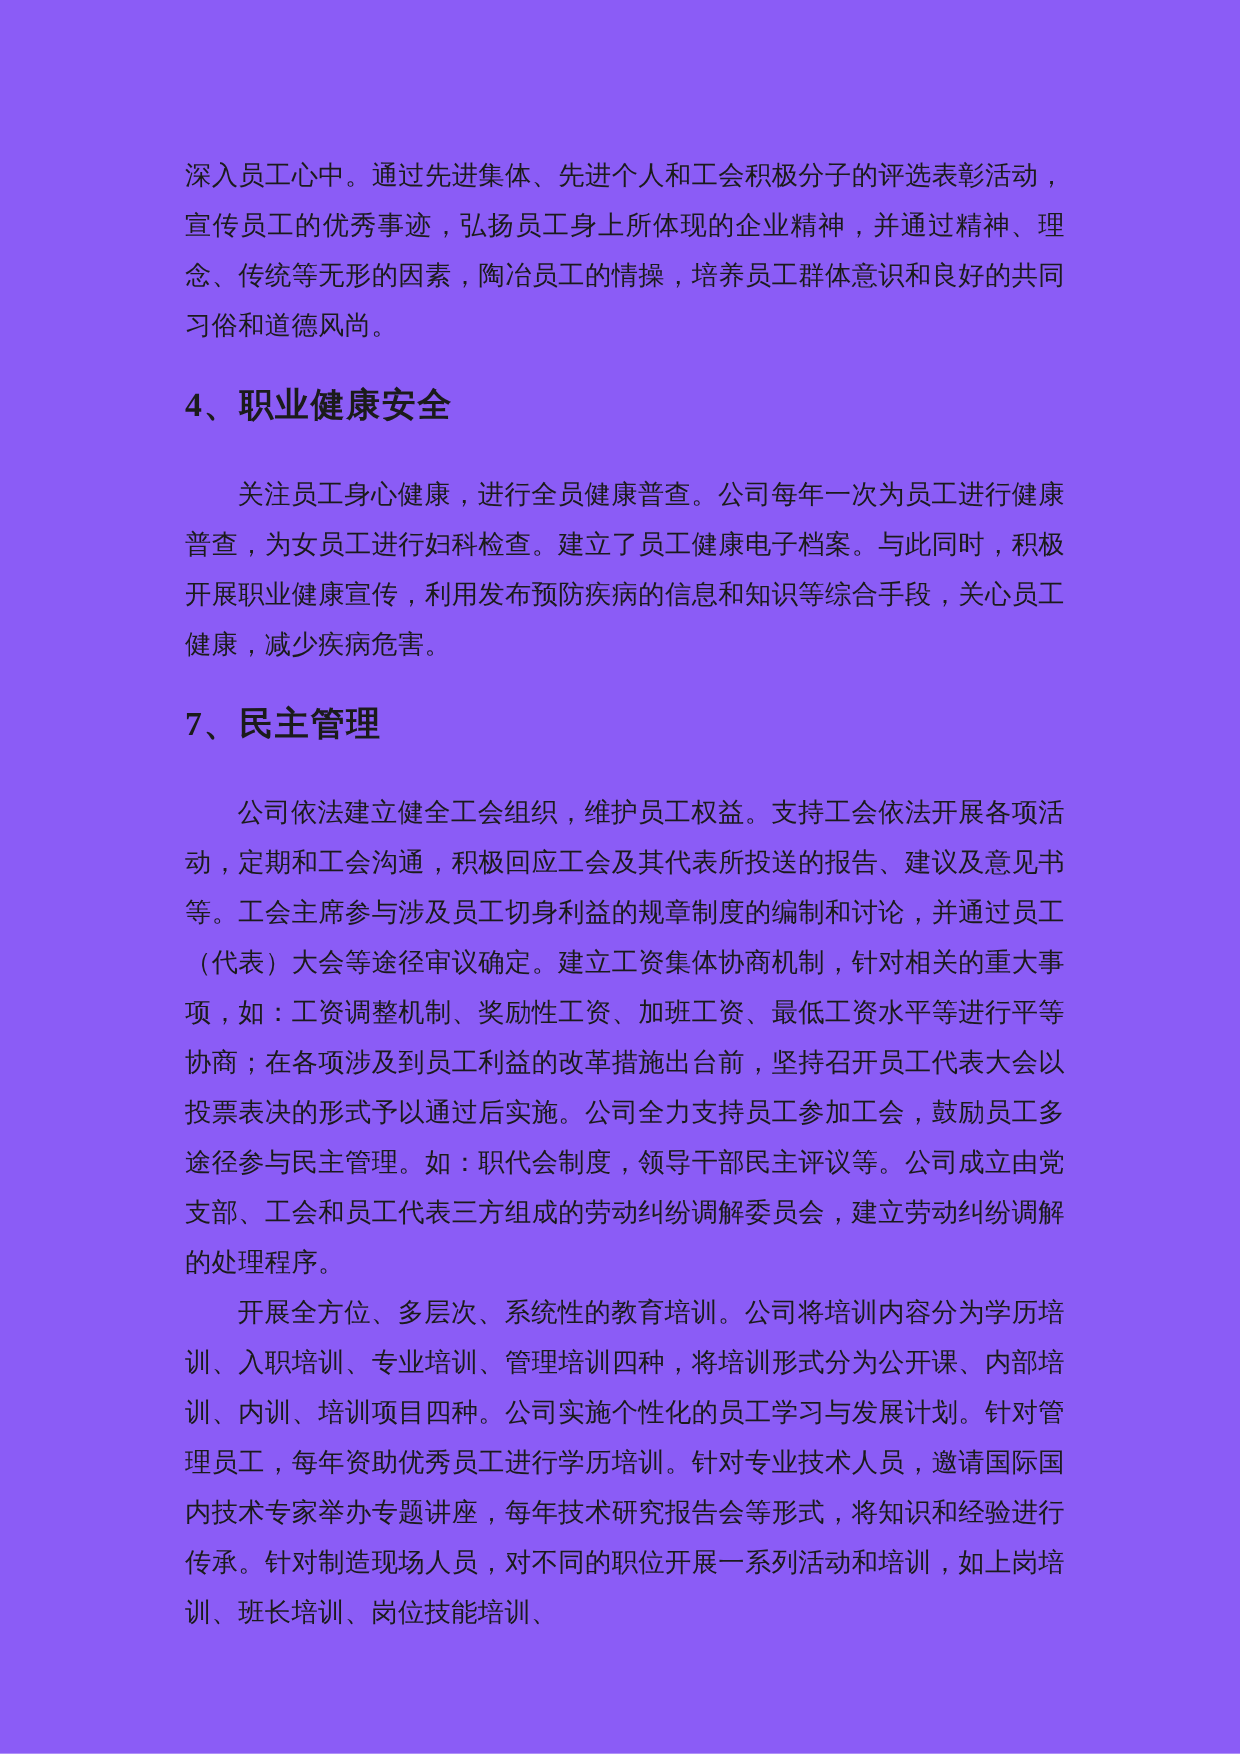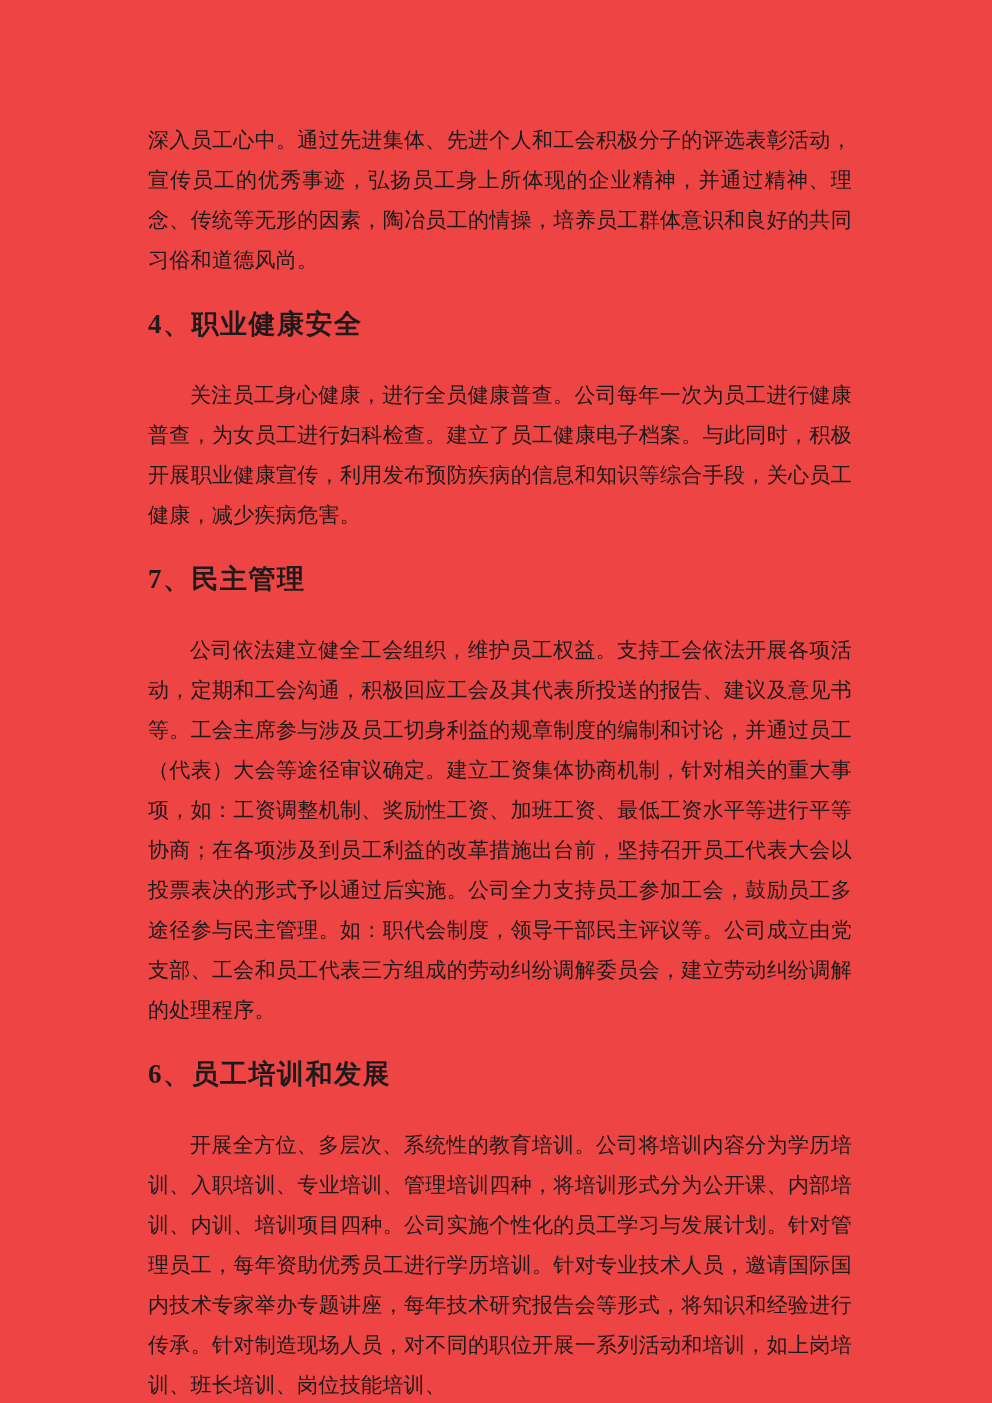--- a/index.html
+++ b/index.html
@@ -10,21 +10,21 @@
     width: 992px;
     height: 1403px;
     background: #fdfdfc;
     overflow: hidden;
   }
   .page {
     box-sizing: border-box;
     width: 992px;
     height: 1403px;
     padding: 120px 140px 4px 148px;
-    background: #ef4444;
+    background: #8b5cf6;
     color: #1b1b1b;
     font-family: "Liberation Serif", "DejaVu Serif", serif;
   }
   .par {
     margin: 0;
     font-size: 21px;
     line-height: 40px;
     text-align: justify;
     text-justify: inter-ideograph;
     letter-spacing: 0.3px;
@@ -50,17 +50,16 @@
   <p class="par">深入员工心中。通过先进集体、先进个人和工会积极分子的评选表彰活动，宣传员工的优秀事迹，弘扬员工身上所体现的企业精神，并通过精神、理念、传统等无形的因素，陶冶员工的情操，培养员工群体意识和良好的共同习俗和道德风尚。</p>
 
   <h2 class="heading">4、职业健康安全</h2>
 
   <p class="par indent">关注员工身心健康，进行全员健康普查。公司每年一次为员工进行健康普查，为女员工进行妇科检查。建立了员工健康电子档案。与此同时，积极开展职业健康宣传，利用发布预防疾病的信息和知识等综合手段，关心员工健康，减少疾病危害。</p>
 
   <h2 class="heading">7、民主管理</h2>
 
   <p class="par indent">公司依法建立健全工会组织，维护员工权益。支持工会依法开展各项活动，定期和工会沟通，积极回应工会及其代表所投送的报告、建议及意见书等。工会主席参与涉及员工切身利益的规章制度的编制和讨论，并通过员工（代表）大会等途径审议确定。建立工资集体协商机制，针对相关的重大事项，如：工资调整机制、奖励性工资、加班工资、最低工资水平等进行平等协商；在各项涉及到员工利益的改革措施出台前，坚持召开员工代表大会以投票表决的形式予以通过后实施。公司全力支持员工参加工会，鼓励员工多途径参与民主管理。如：职代会制度，领导干部民主评议等。公司成立由党支部、工会和员工代表三方组成的劳动纠纷调解委员会，建立劳动纠纷调解的处理程序。</p>
 
-  <h2 class="heading">6、员工培训和发展</h2>
 
   <p class="par indent">开展全方位、多层次、系统性的教育培训。公司将培训内容分为学历培训、入职培训、专业培训、管理培训四种，将培训形式分为公开课、内部培训、内训、培训项目四种。公司实施个性化的员工学习与发展计划。针对管理员工，每年资助优秀员工进行学历培训。针对专业技术人员，邀请国际国内技术专家举办专题讲座，每年技术研究报告会等形式，将知识和经验进行传承。针对制造现场人员，对不同的职位开展一系列活动和培训，如上岗培训、班长培训、岗位技能培训、</p>
 
 </div>
 
 </body></html>

